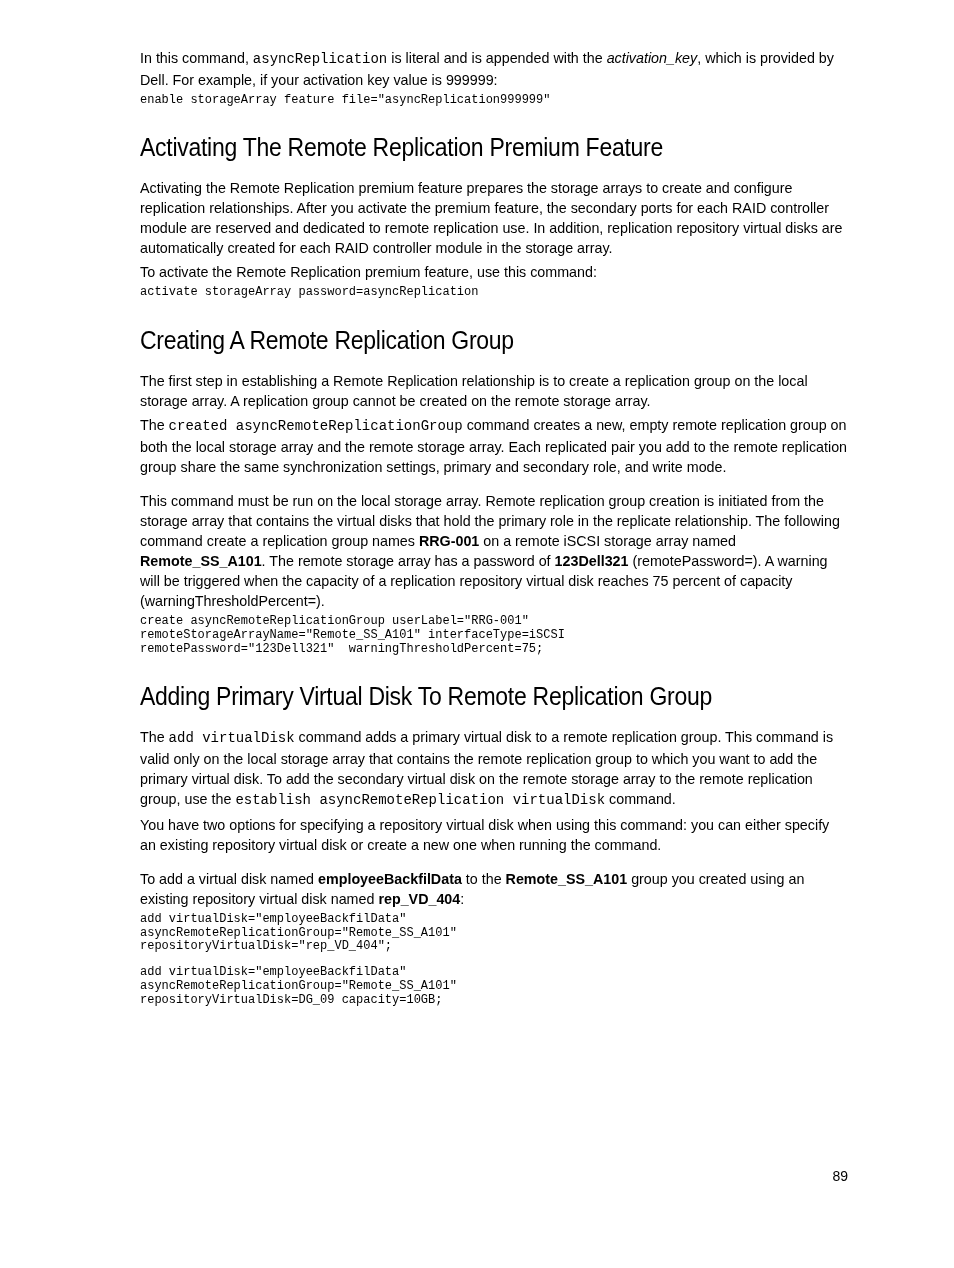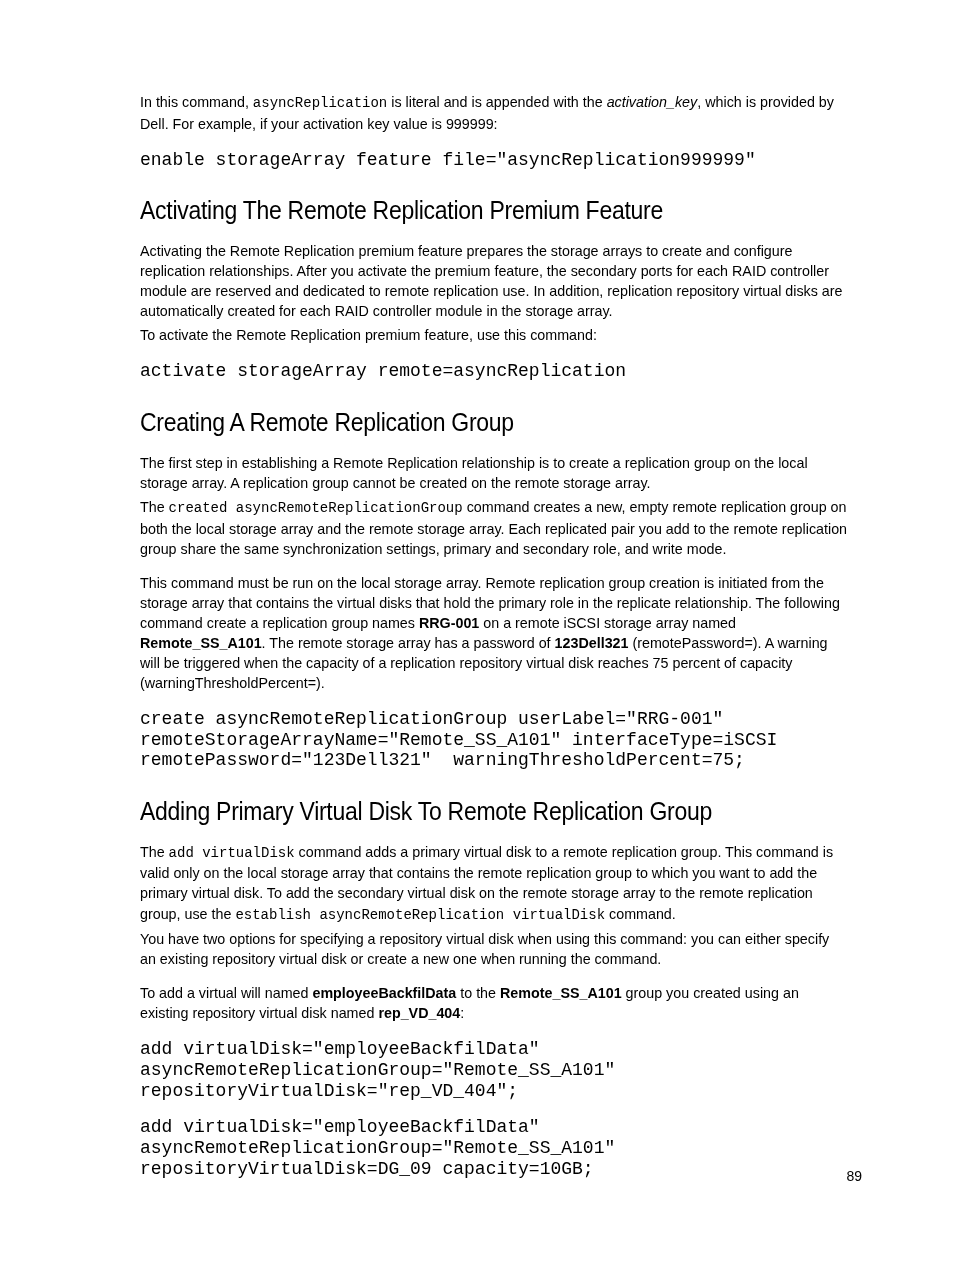--- a/index.html
+++ b/index.html
@@ -5,21 +5,21 @@
     * { margin: 0; padding: 0; box-sizing: border-box; }
     body {
       font-family: Arial, Helvetica, sans-serif;
       width: 954px;
       height: 1268px;
       background: #fff;
       color: #000;
       position: relative;
     }
     .page {
-      padding: 92px 106px 0 140px;
+      padding: 48px 106px 0 140px;
     }
     p {
       font-size: 14.3px;
       line-height: 1.4;
       margin-bottom: 4px;
     }
     .intro-block { margin-bottom: 2px; }
     h2 {
       font-size: 25px;
       font-weight: normal;
@@ -34,59 +34,59 @@
       transform-origin: left;
     }
     .code {
       font-family: "Courier New", Courier, monospace;
       font-size: 14px;
     }
     .italic { font-style: italic; }
     .bold { font-weight: bold; margin-top: 16px; }
     .code-block {
       font-family: "Courier New", Courier, monospace;
-      font-size: 18px;
+      font-size: 12px;
       line-height: 1.15;
       white-space: pre;
-      margin-top: 16px;
+      margin-top: 4px;
       margin-bottom: 12px;
     }
     .gap-top { margin-top: 14px; }
     .gap-top-sm { }
     .page-num {
       position: absolute;
       bottom: 84px;
-      right: 92px;
+      right: 106px;
       font-size: 14px;
     }
   </style>
 </head>
 <body>
 
 <div class="page">
   <p class="intro-block"><span>In this command, </span><span class="code">asyncReplication</span><span> is literal and is appended with the </span><span class="italic">activation_key</span><span>, which is provided by Dell. For example, if your activation key value is 999999:</span></p>
   <div class="code-block">enable storageArray feature file="asyncReplication999999"</div>
 
   <h2 class="condensed">Activating The Remote Replication Premium Feature</h2>
   <p>Activating the Remote Replication premium feature prepares the storage arrays to create and configure replication relationships. After you activate the premium feature, the secondary ports for each RAID controller module are reserved and dedicated to remote replication use. In addition, replication repository virtual disks are automatically created for each RAID controller module in the storage array.</p>
   <p class="gap-top-sm">To activate the Remote Replication premium feature, use this command:</p>
-  <div class="code-block">activate storageArray remote=asyncReplication</div>
+  <div class="code-block">activate storageArray password=asyncReplication</div>
 
   <h2 class="condensed">Creating A Remote Replication Group</h2>
   <p>The first step in establishing a Remote Replication relationship is to create a replication group on the local storage array. A replication group cannot be created on the remote storage array.</p>
   <p class="gap-top-sm"><span>The </span><span class="code">created asyncRemoteReplicationGroup</span><span> command creates a new, empty remote replication group on both the local storage array and the remote storage array. Each replicated pair you add to the remote replication group share the same synchronization settings, primary and secondary role, and write mode.</span></p>
   <p class="gap-top"><span>This command must be run on the local storage array. Remote replication group creation is initiated from the storage array that contains the virtual disks that hold the primary role in the replicate relationship. The following command create a replication group names </span><span class="bold">RRG-001</span><span> on a remote iSCSI storage array named </span><span class="bold">Remote_SS_A101</span><span>. The remote storage array has a password of </span><span class="bold">123Dell321</span><span> (remotePassword=). A warning will be triggered when the capacity of a replication repository virtual disk reaches 75 percent of capacity (warningThresholdPercent=).</span></p>
   <div class="code-block">create asyncRemoteReplicationGroup userLabel="RRG-001" 
 remoteStorageArrayName="Remote_SS_A101" interfaceType=iSCSI 
 remotePassword="123Dell321"  warningThresholdPercent=75;</div>
 
   <h2 class="condensed">Adding Primary Virtual Disk To Remote Replication Group</h2>
   <p><span>The </span><span class="code">add virtualDisk</span><span> command adds a primary virtual disk to a remote replication group. This command is valid only on the local storage array that contains the remote replication group to which you want to add the primary virtual disk. To add the secondary virtual disk on the remote storage array to the remote replication group, use the </span><span class="code">establish asyncRemoteReplication virtualDisk</span><span> command.</span></p>
   <p class="gap-top-sm">You have two options for specifying a repository virtual disk when using this command: you can either specify an existing repository virtual disk or create a new one when running the command.</p>
-  <p class="gap-top"><span>To add a virtual will named </span><span class="bold">employeeBackfilData</span><span> to the </span><span class="bold">Remote_SS_A101</span><span> group you created using an existing repository virtual disk named </span><span class="bold">rep_VD_404</span><span>:</span></p>
+  <p class="gap-top"><span>To add a virtual disk named </span><span class="bold">employeeBackfilData</span><span> to the </span><span class="bold">Remote_SS_A101</span><span> group you created using an existing repository virtual disk named </span><span class="bold">rep_VD_404</span><span>:</span></p>
   <div class="code-block">add virtualDisk="employeeBackfilData" 
 asyncRemoteReplicationGroup="Remote_SS_A101" 
 repositoryVirtualDisk="rep_VD_404";</div>
 
   <div class="code-block">add virtualDisk="employeeBackfilData" 
 asyncRemoteReplicationGroup="Remote_SS_A101" 
 repositoryVirtualDisk=DG_09 capacity=10GB;</div>
 
 </div>
 

